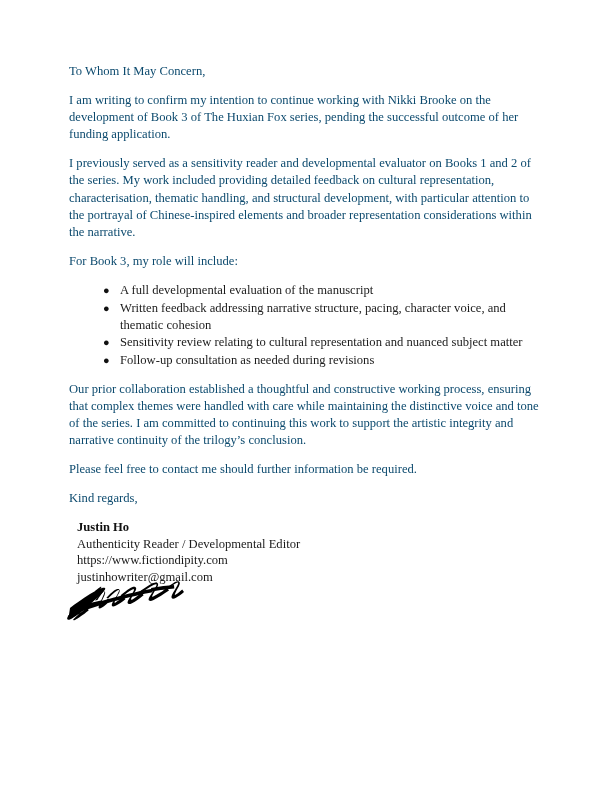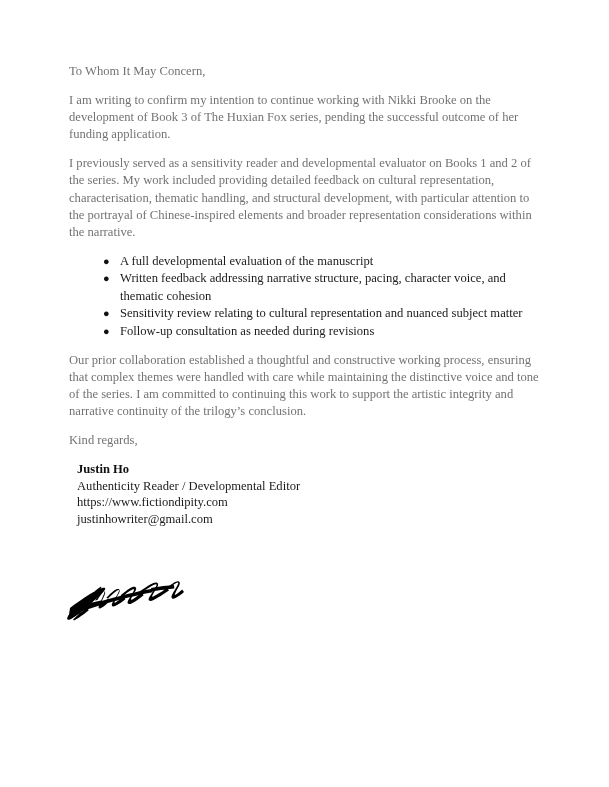--- a/index.html
+++ b/index.html
@@ -29,21 +29,21 @@
     left: 69px;
     top: 63px;
     width: 472px;
   }
 
   p.para {
     margin: 0 0 12px 0;
     font-size: 12.6px;
     line-height: 17.1px;
     text-align: left;
-    color: #737373;
+    color: #0c4a6e;
   }
 
   .salutation {
     margin-bottom: 15px;
   }
 
   .italic-title {
   }
 
   ul.role-list {
@@ -110,20 +110,21 @@
 <div class="page">
 
   <div class="letter-body">
 
     <p class="para salutation">To Whom It May Concern,</p>
 
     <p class="para"><span>I am writing to confirm my intention to continue working with Nikki Brooke on the development of Book 3 of </span><span class="italic-title">The Huxian Fox</span><span> series, pending the successful outcome of her funding application.</span></p>
 
     <p class="para">I previously served as a sensitivity reader and developmental evaluator on Books 1 and 2 of the series. My work included providing detailed feedback on cultural representation, characterisation, thematic handling, and structural development, with particular attention to the portrayal of Chinese-inspired elements and broader representation considerations within the narrative.</p>
 
+    <p class="para">For Book 3, my role will include:</p>
 
     <ul class="role-list">
       <li>
         <span class="bullet">●</span>
         <span>A full developmental evaluation of the manuscript</span>
       </li>
       <li>
         <span class="bullet">●</span>
         <span>Written feedback addressing narrative structure, pacing, character voice, and thematic cohesion</span>
       </li>
@@ -133,20 +134,21 @@
       </li>
       <li>
         <span class="bullet">●</span>
         <span>Follow-up consultation as needed during revisions</span>
       </li>
     </ul>
 
     <p class="para">Our prior collaboration established a thoughtful and constructive working process, ensuring that complex themes were handled with care while maintaining the distinctive voice and tone of the series. I am committed to continuing this work to support the artistic integrity and narrative continuity of the trilogy’s conclusion.</p>
 
 
+    <p class="para">Please feel free to contact me should further information be required.</p>
 
     <p class="para signoff">Kind regards,</p>
 
     <div class="sig-block">
       <span class="sig-line sig-name">Justin Ho</span>
       <span class="sig-line">Authenticity Reader / Developmental Editor</span>
       <span class="sig-line">https://www.fictiondipity.com</span>
       <span class="sig-line">justinhowriter@gmail.com</span>
     </div>
 

